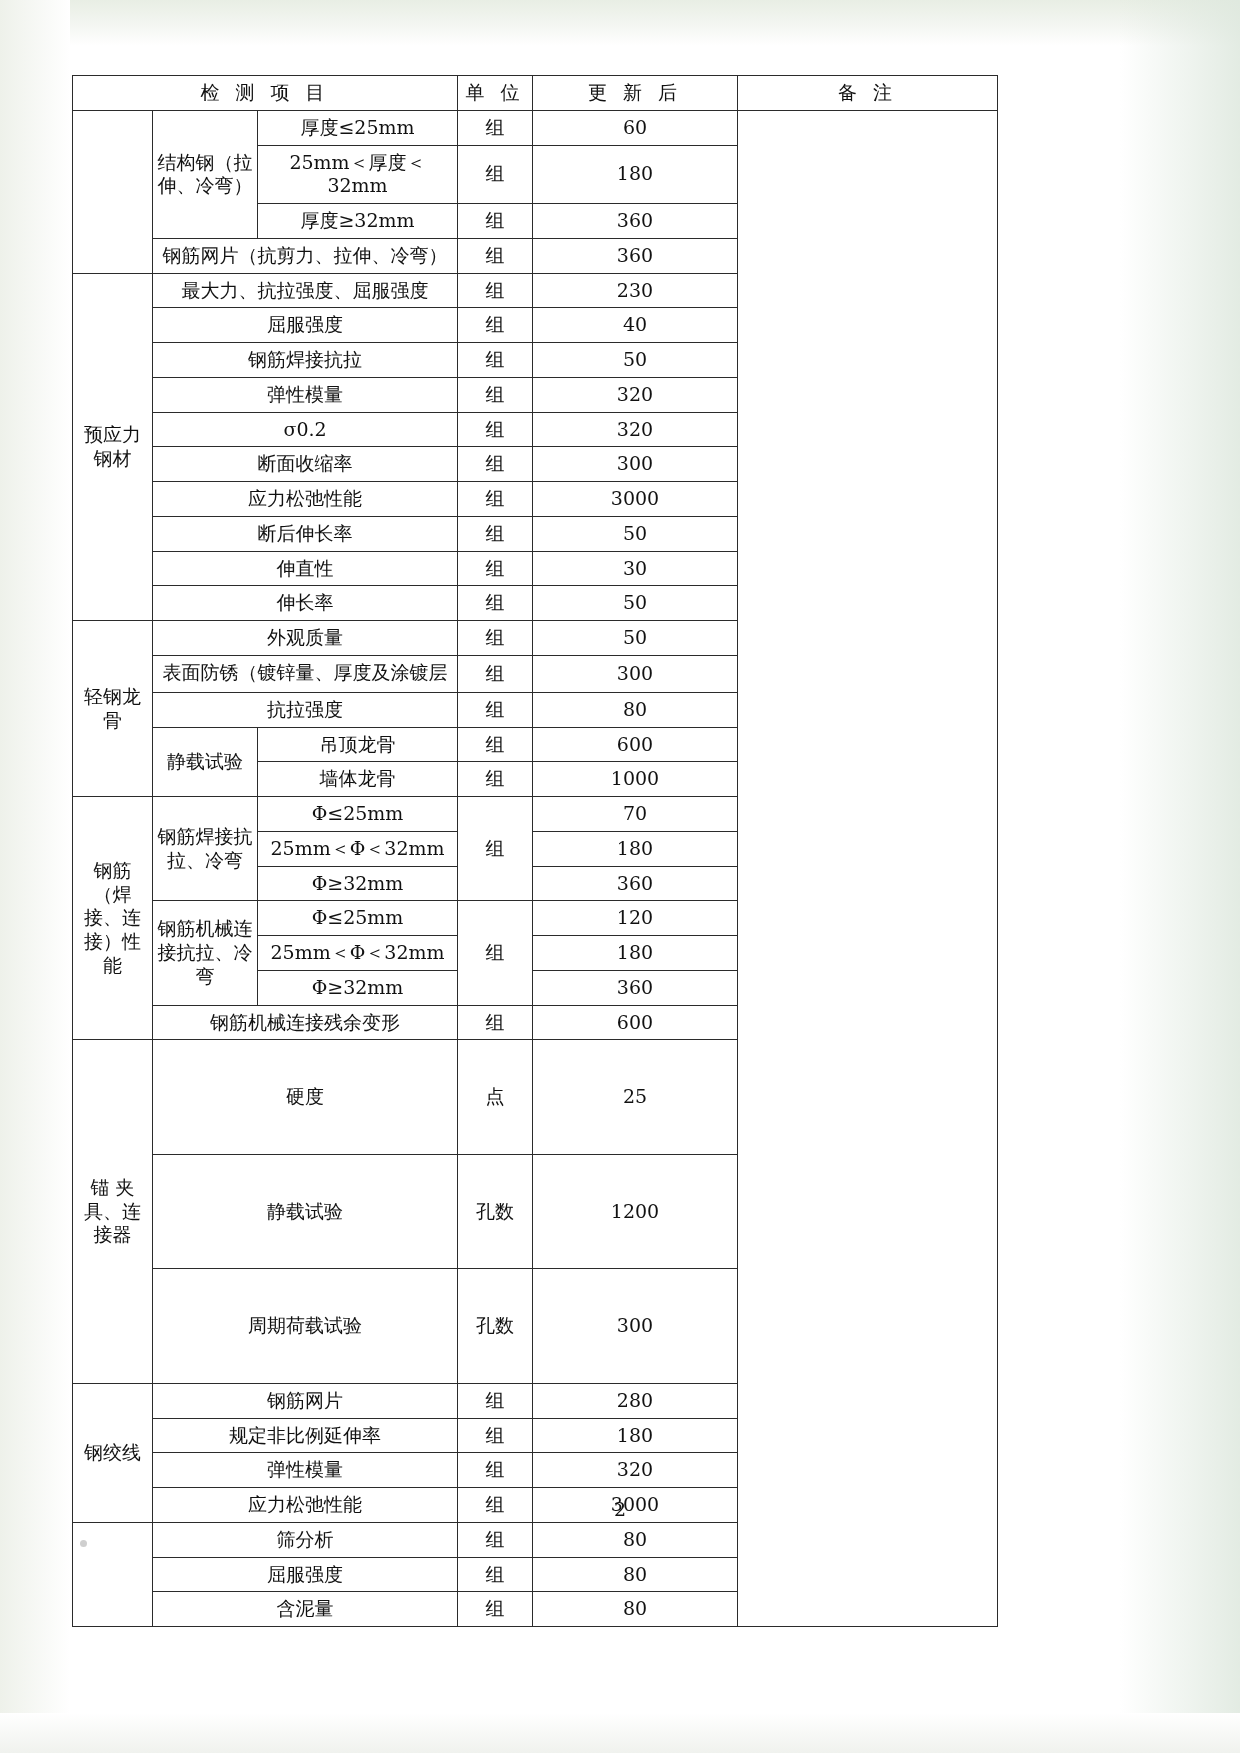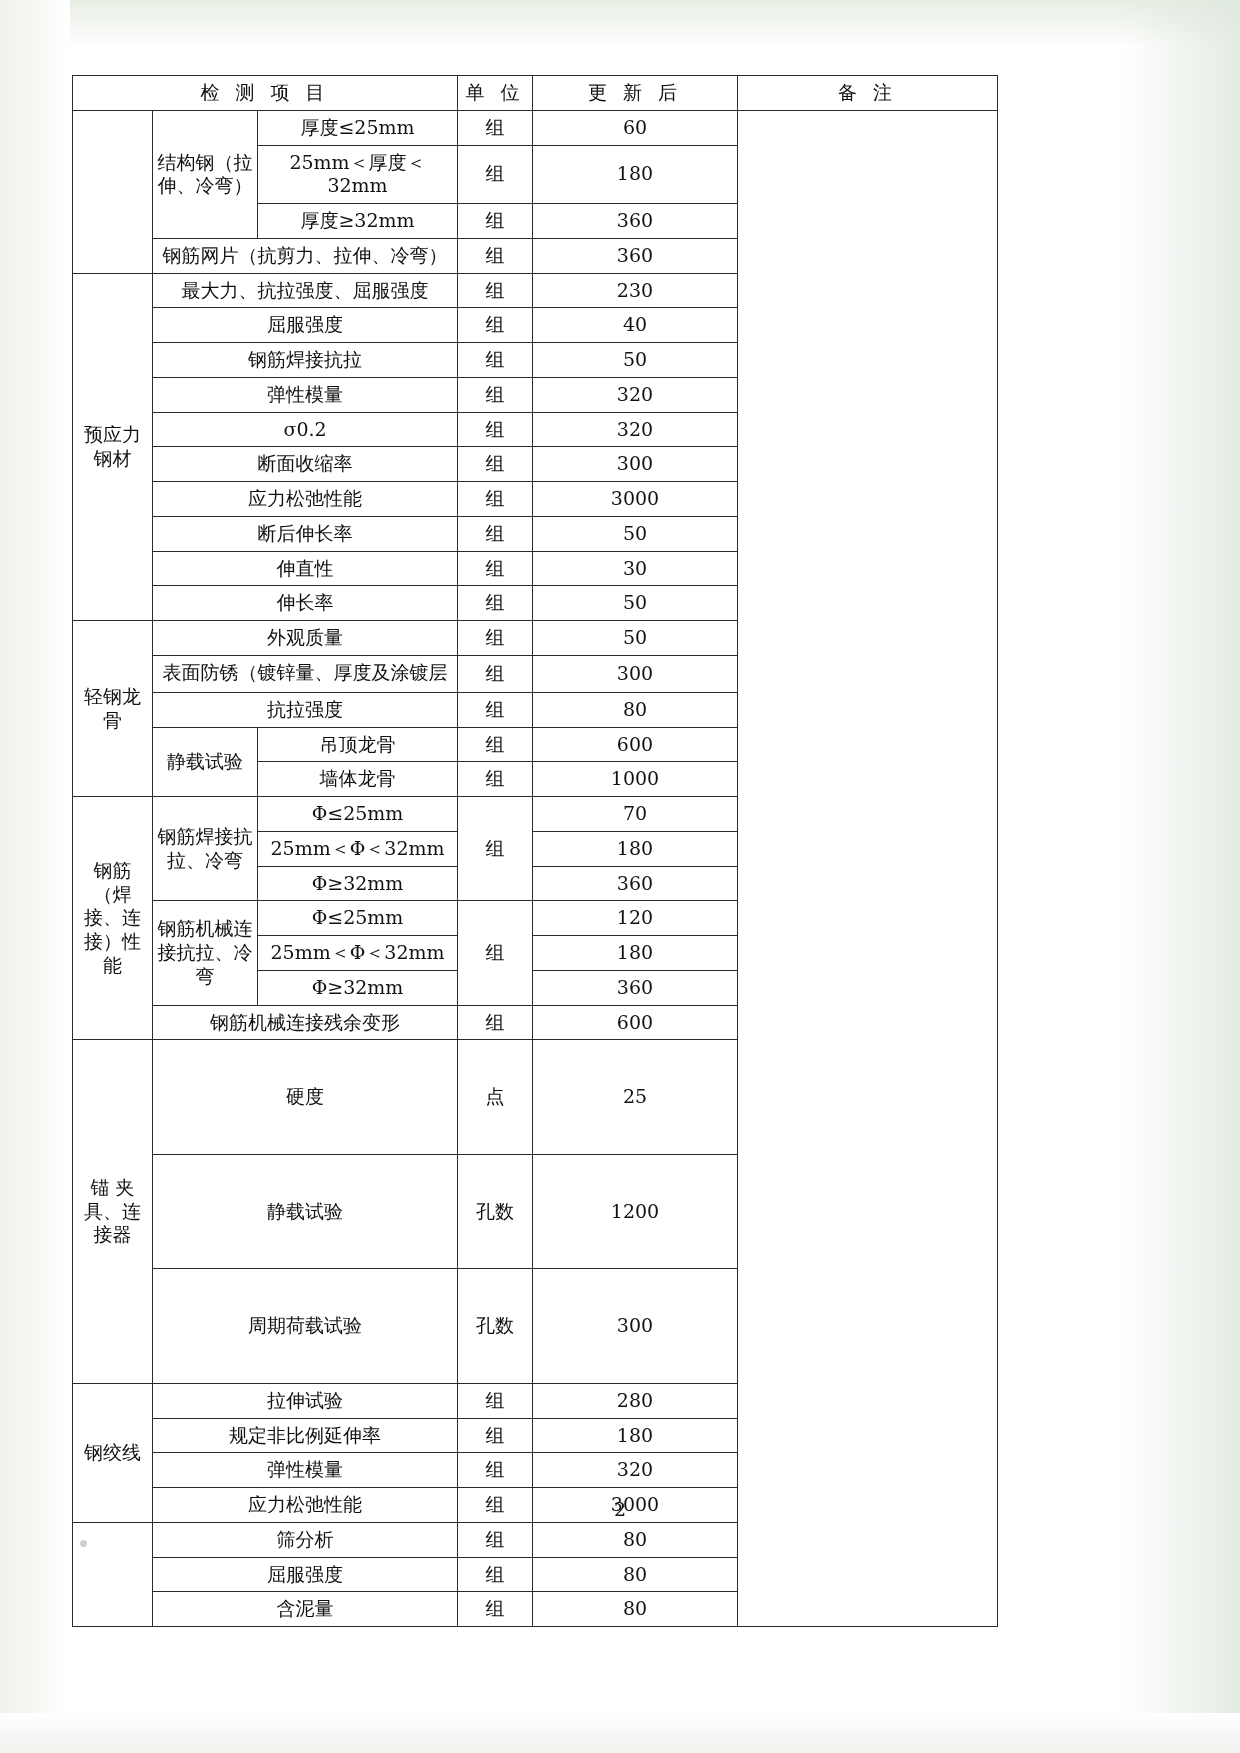--- a/index.html
+++ b/index.html
@@ -317,21 +317,21 @@
         <td class="val">1200</td>
       </tr>
       <tr>
         <td class="item" colspan="2">周期荷载试验</td>
         <td class="unit">孔数</td>
         <td class="val">300</td>
       </tr>
 
       <tr>
         <td class="cat" rowspan="4">钢绞线</td>
-        <td class="item" colspan="2">拉伸试验</td>
+        <td class="item" colspan="2">钢筋网片</td>
         <td class="unit">组</td>
         <td class="val">280</td>
         <td rowspan="7"></td>
       </tr>
       <tr>
         <td class="item" colspan="2">规定非比例延伸率</td>
         <td class="unit">组</td>
         <td class="val">180</td>
       </tr>
       <tr>

